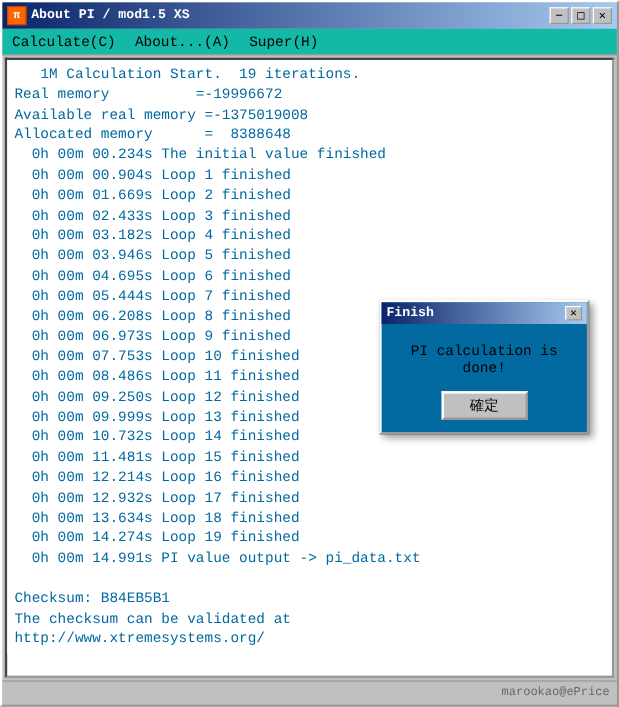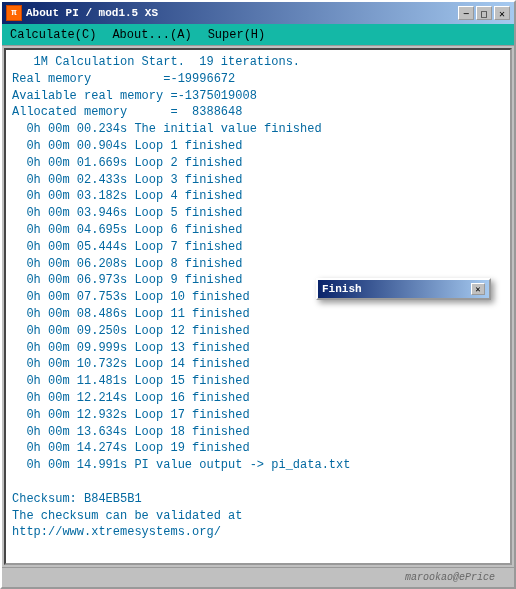--- a/index.html
+++ b/index.html
@@ -113,38 +113,36 @@
       background: white;
     }
 
     .status-bar {
       height: 20px;
       background: #c0c0c0;
       border-top: 1px solid #999;
       display: flex;
       align-items: center;
       justify-content: flex-end;
-      padding: 0 19px;
+      padding: 0 6px;
       font-size: 10px;
       color: #666;
-      font-style: italic;
     }
 
     .dialog {
       position: absolute;
       top: 200px;
       left: 310px;
       width: 175px;
       background: #0369a1;
       border: 2px solid #999;
       border-top: 2px solid #fff;
       border-left: 2px solid #fff;
       box-shadow: 3px 3px 6px rgba(0,0,0,0.4);
       pointer-events: all;
-      margin-top: 28px;
     }
 
     .dialog-title-bar {
       background: linear-gradient(to right, #0a246a, #a6caf0);
       height: 18px;
       display: flex;
       align-items: center;
       justify-content: space-between;
       padding: 0 4px;
     }
@@ -261,19 +259,23 @@
 
 Checksum: B84EB5B1
 The checksum can be validated at
 http://www.xtremesystems.org/</div>
 
     <div class="dialog">
       <div class="dialog-title-bar">
         <span class="dialog-title-text">Finish</span>
         <div class="dialog-close-btn">✕</div>
       </div>
+      <div class="dialog-body">
+        <div class="dialog-message">PI calculation is done!</div>
+        <div class="dialog-ok-btn">確定</div>
+      </div>
     </div>
   </div>
 
   <div class="status-bar">
     <span>marookao@ePrice</span>
   </div>
 </div>
 
 </body></html>

